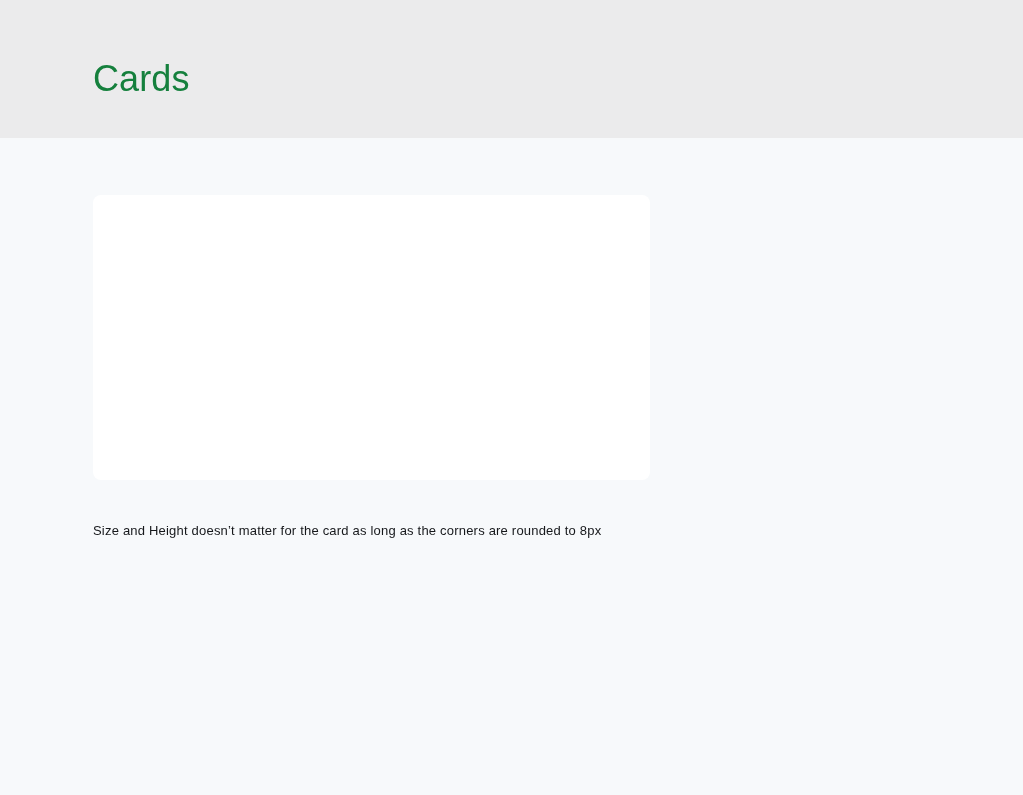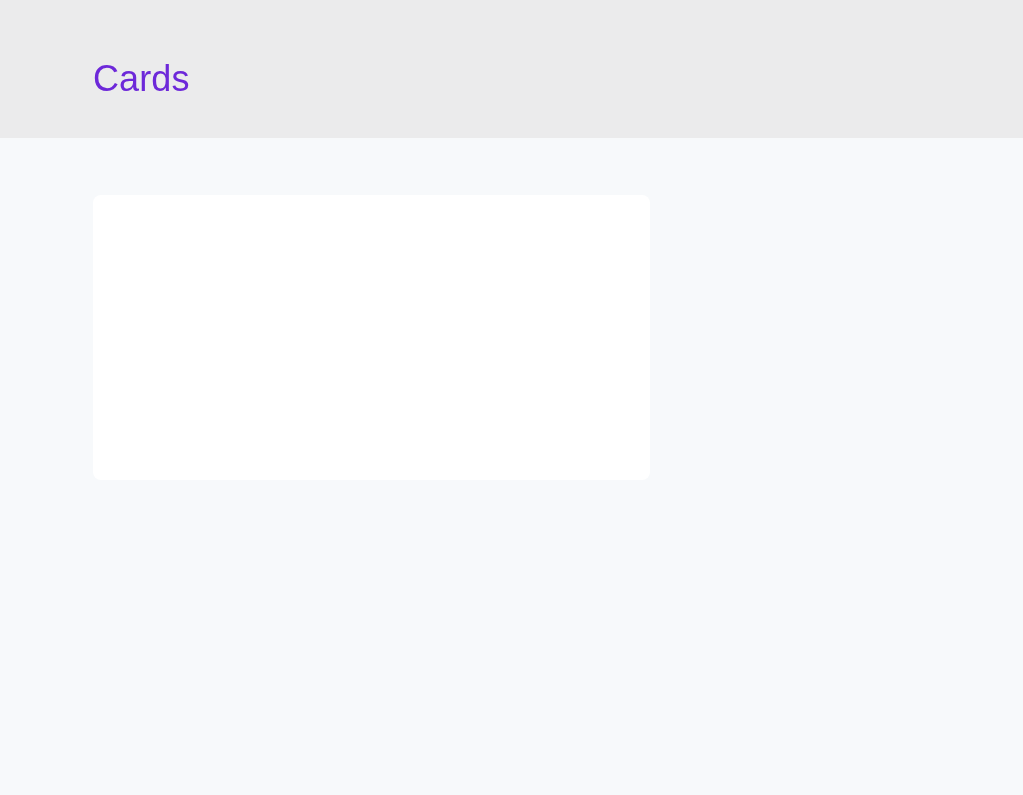--- a/index.html
+++ b/index.html
@@ -31,21 +31,21 @@
   .page-title {
     position: absolute;
     left: 93px;
     top: 57px;
     margin: 0;
     font-family: "Liberation Sans", sans-serif;
     font-size: 36px;
     font-weight: 400;
     line-height: 44px;
     letter-spacing: 0.1px;
-    color: #6d28d9;
+    color: #15803d;
     white-space: nowrap;
   }
   .content {
     position: absolute;
     left: 0;
     top: 138px;
     width: 1023px;
     height: 657px;
     background: #f7f9fb;
   }
@@ -78,16 +78,17 @@
 <div class="page">
 
   <div class="header-band">
     <h1 class="page-title">Cards</h1>
   </div>
 
   <div class="content">
 
     <div class="card"></div>
 
+    <p class="card-caption">Size and Height doesn’t matter for the card as long as the corners are rounded to 8px</p>
 
   </div>
 
 </div>
 
 </body></html>

